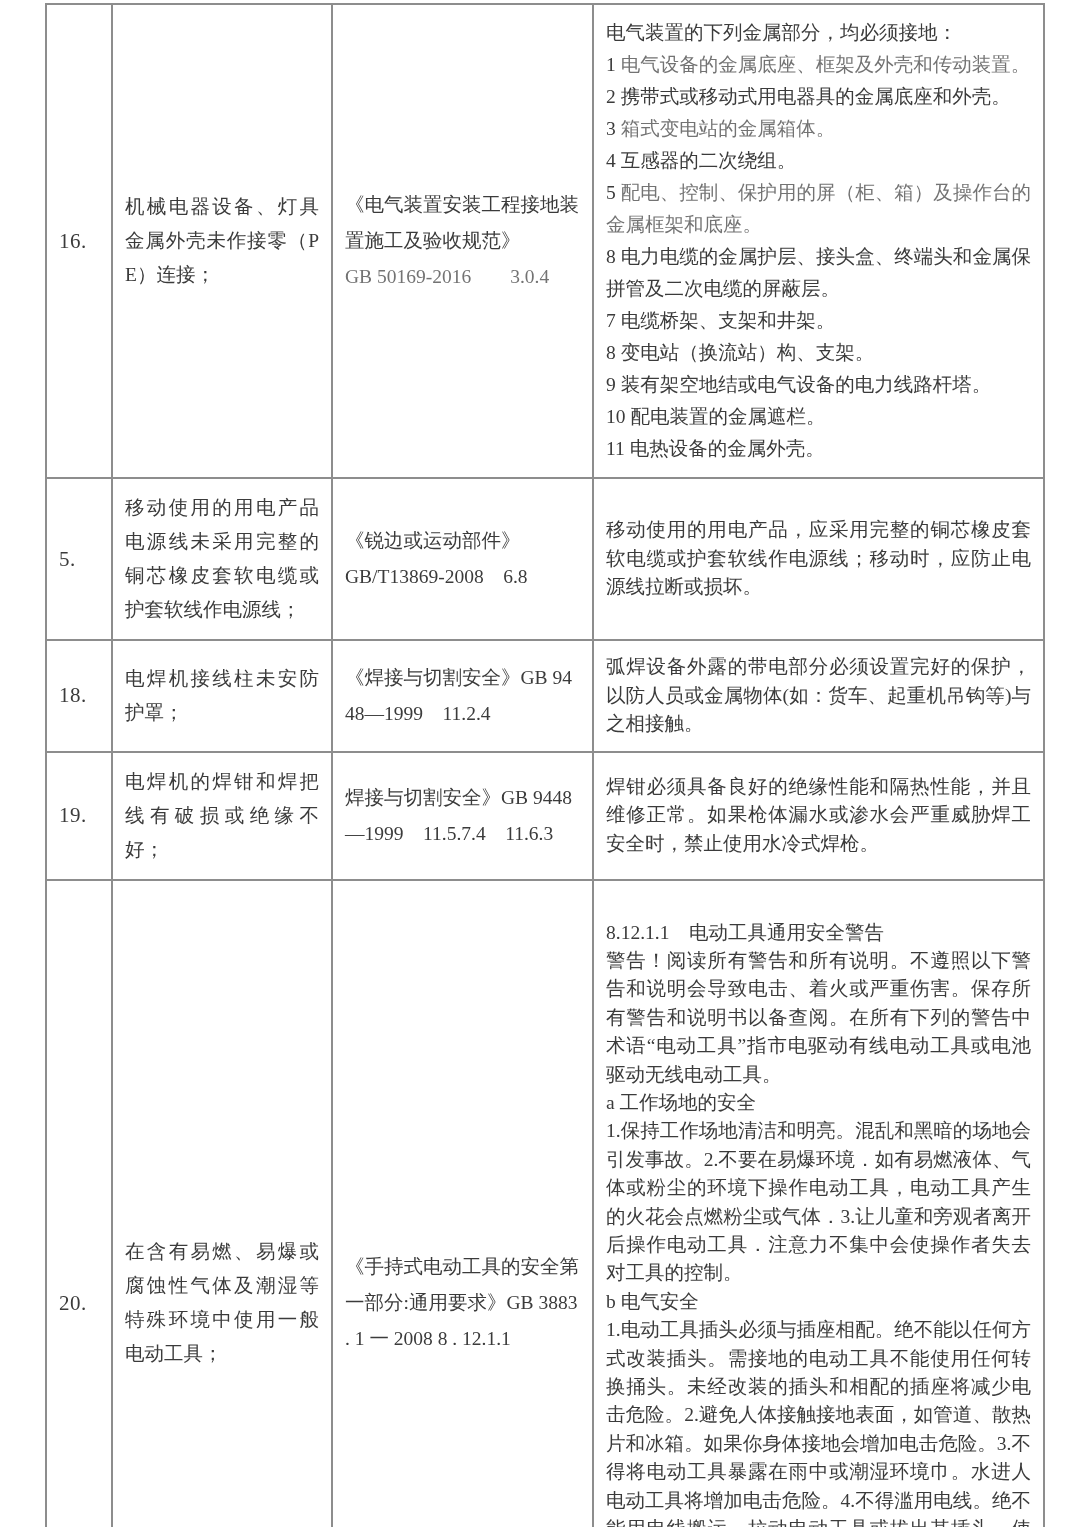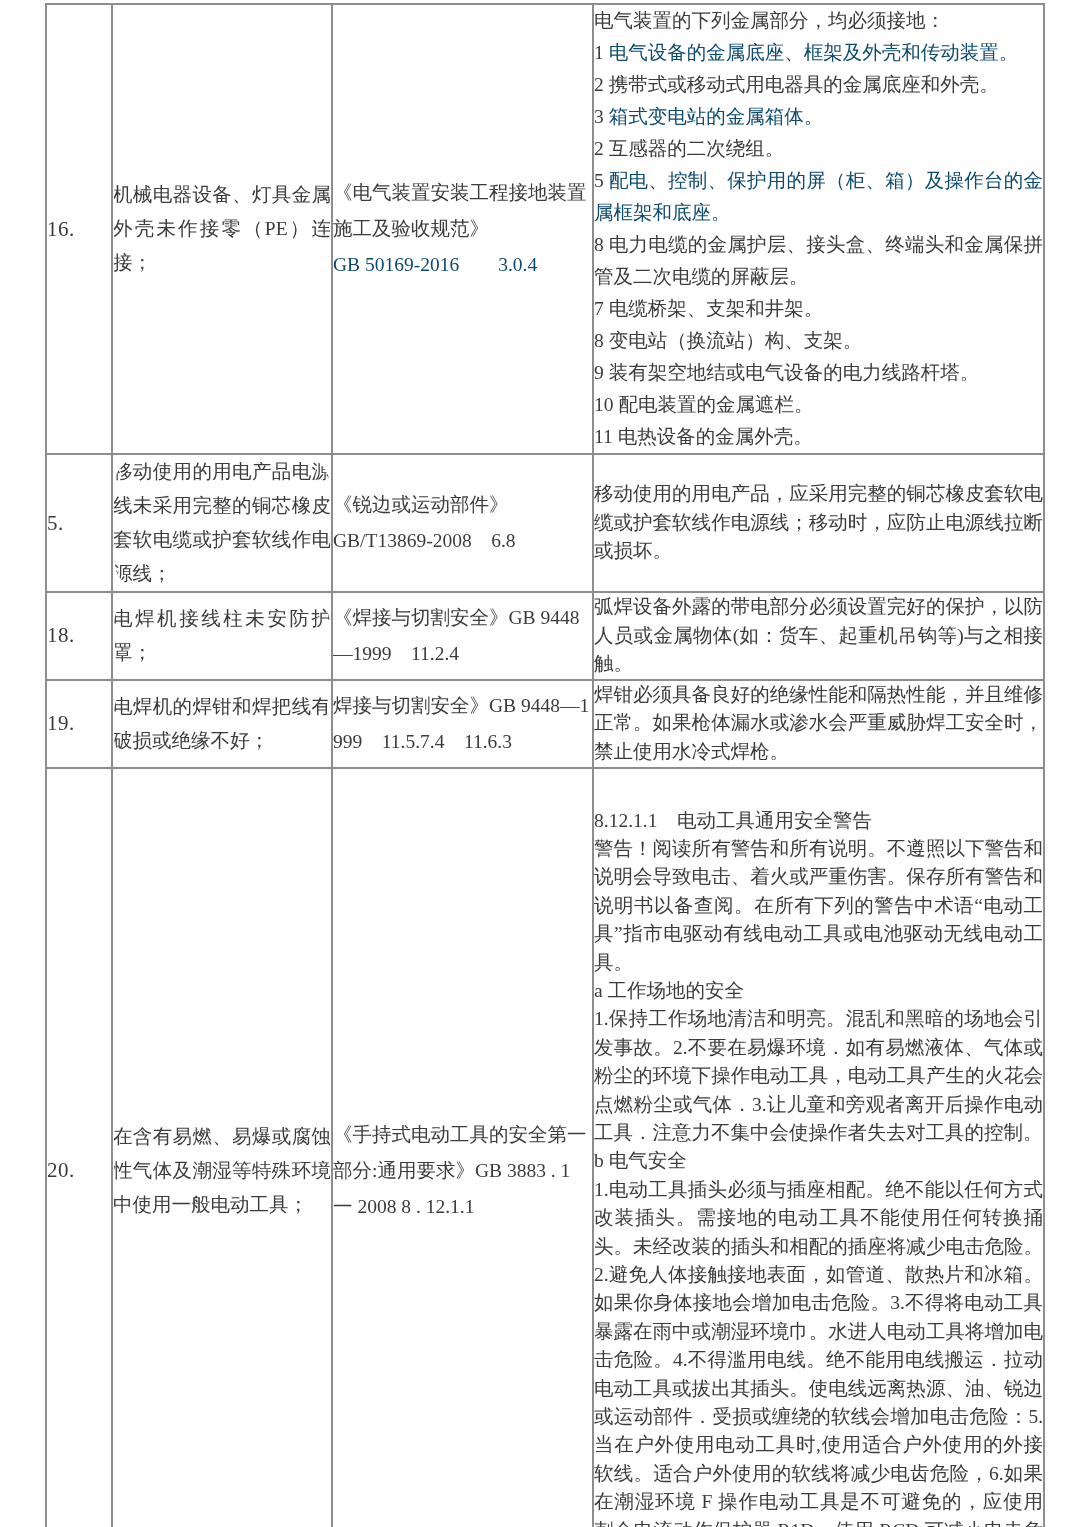--- a/index.html
+++ b/index.html
@@ -17,21 +17,21 @@
   }
   table.doc-table {
     position: absolute;
     left: 45px; top: 3px;
     width: 998px;
     border-collapse: collapse;
     table-layout: fixed;
   }
   table.doc-table td {
     border: 2px solid #8d8d8d;
-    padding: 0;
+    padding: 12px;
     overflow: hidden;
     vertical-align: middle;
   }
   col.c-num { width: 66px; }
   col.c-problem { width: 220px; }
   col.c-standard { width: 261px; }
   col.c-detail { width: 451px; }
 
   tr.r16 { height: 395px; }
   tr.r17 { height: 115px; }
@@ -64,21 +64,21 @@
   }
   tr.r17 td.detail, tr.r18 td.detail, tr.r19 td.detail {
     vertical-align: middle;
     line-height: 28.5px;
   }
   tr.r20 td.detail {
     line-height: 28.4px;
     padding-top: 38px;
   }
   .par { margin: 0; }
-  .red { color: #0c4a6e; margin-top: 9px; }
+  .red { color: #737373; margin-top: 9px; }
   td, .par { word-break: break-all; }
 </style>
 </head>
 <body>
 
 <div class="page">
   <table class="doc-table">
     <colgroup>
       <col class="c-num">
       <col class="c-problem">
@@ -93,21 +93,21 @@
           </td>
           <td class="standard">
             <div class="par"><span>《电气装置安装工程接地装置施工及验收规范》</span></div>
             <div class="par"><span class="red">GB 50169-2016　　3.0.4</span></div>
           </td>
           <td class="detail">
             <div class="par"><span>电气装置的下列金属部分，均必须接地：</span></div>
             <div class="par"><span>1 </span><span class="red">电气设备的金属底座、框架及外壳和传动装置。</span></div>
             <div class="par"><span>2 携带式或移动式用电器具的金属底座和外壳。</span></div>
             <div class="par"><span>3 </span><span class="red">箱式变电站的金属箱体。</span></div>
-            <div class="par"><span>2 互感器的二次绕组。</span></div>
+            <div class="par"><span>4 互感器的二次绕组。</span></div>
             <div class="par"><span>5 </span><span class="red">配电、控制、保护用的屏（柜、箱）及操作台的金属框架和底座。</span></div>
             <div class="par"><span>8 电力电缆的金属护层、接头盒、终端头和金属保拼管及二次电缆的屏蔽层。</span></div>
             <div class="par"><span>7 电缆桥架、支架和井架。</span></div>
             <div class="par"><span>8 变电站（换流站）构、支架。</span></div>
             <div class="par"><span>9 装有架空地结或电气设备的电力线路杆塔。</span></div>
             <div class="par"><span>10 配电装置的金属遮栏。</span></div>
             <div class="par"><span>11 电热设备的金属外壳。</span></div>
           </td>
         </tr>
         <tr class="r17">

